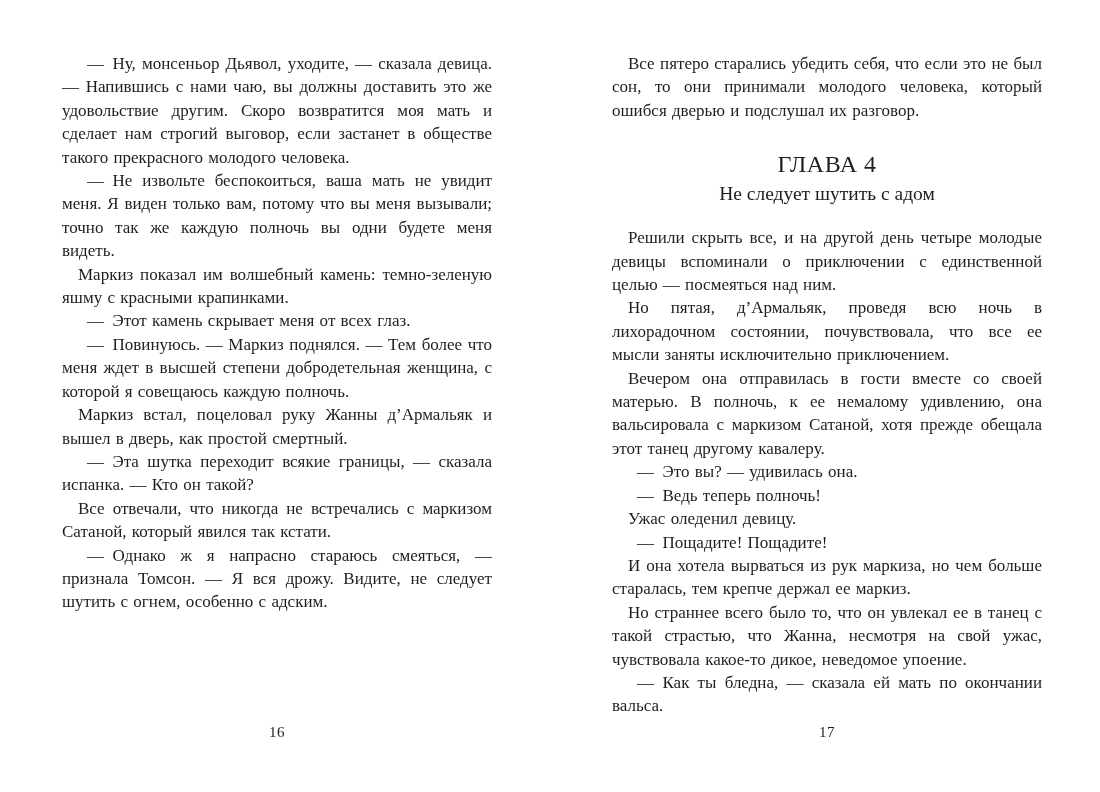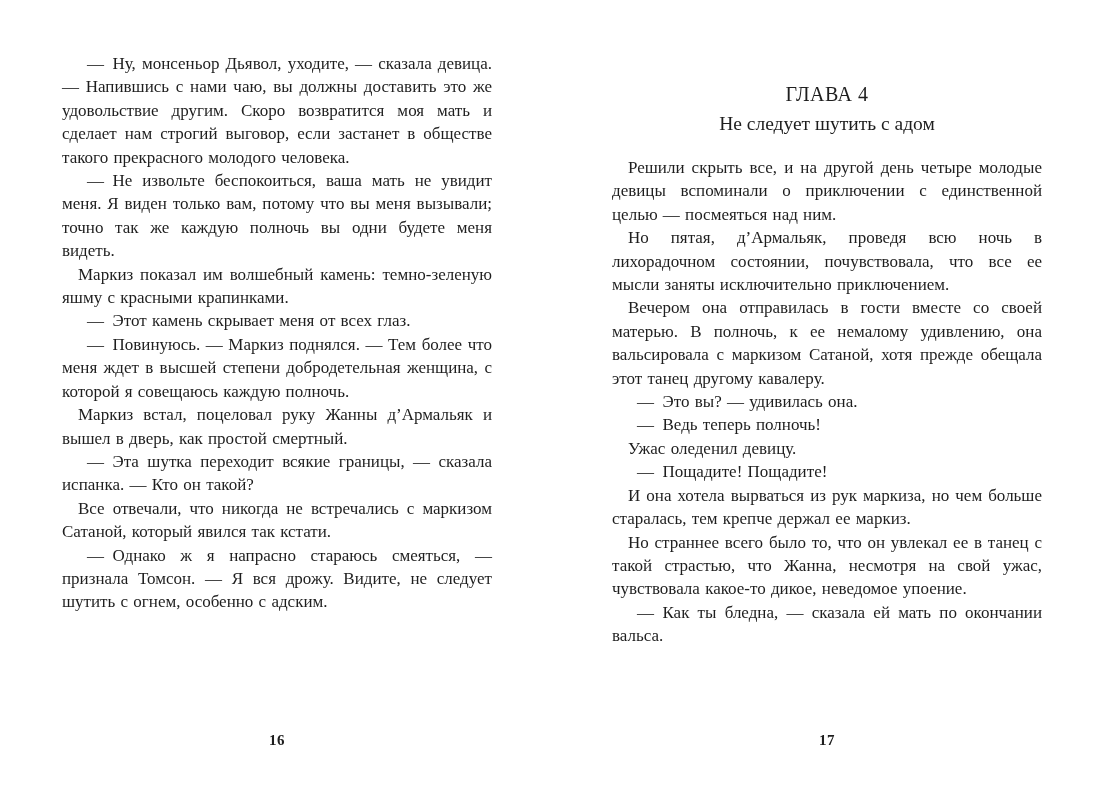--- a/index.html
+++ b/index.html
@@ -39,38 +39,37 @@
   }
   .para.dialog{
     text-indent:25px;
   }
   .chapter{
     text-align:center;
     margin-top:27px;
     margin-bottom:17px;
   }
   .chapter-title{
-    font-size:20px;
+    font-size:24px;
     letter-spacing:0.5px;
     line-height:30px;
   }
   .chapter-subtitle{
     font-size:19.5px;
     line-height:30px;
   }
   .page-num{
     position:absolute;
     top:672px;
     left:0;
     width:100%;
     text-align:center;
     font-size:15px;
-    font-weight:700;
+    font-weight:400;
     letter-spacing:0.5px;
-    margin-top:8px;
   }
 </style>
 </head>
 <body>
 
 <div class="spread">
 
   <div class="page left">
     <div class="text-col" id="left-col">
         <p class="para dialog">— Ну, монсеньор Дьявол, уходите, — сказала девица. — Напившись с нами чаю, вы должны доставить это же удовольствие другим. Скоро возвратится моя мать и сделает нам строгий выговор, если застанет в обществе такого прекрасного молодого человека.</p>
@@ -80,20 +79,23 @@
         <p class="para dialog">— Повинуюсь. — Маркиз поднялся. — Тем более что меня ждет в высшей степени добродетельная женщина, с которой я совещаюсь каждую полночь.</p>
         <p class="para">Маркиз встал, поцеловал руку Жанны д’Армальяк и вышел в дверь, как простой смертный.</p>
         <p class="para dialog">— Эта шутка переходит всякие границы, — сказала испанка. — Кто он такой?</p>
         <p class="para">Все отвечали, что никогда не встречались с маркизом Сатаной, который явился так кстати.</p>
         <p class="para dialog">— Однако ж я напрасно стараюсь смеяться, — признала Томсон. — Я вся дрожу. Видите, не следует шутить с огнем, особенно с адским.</p>
       </div>
     <div class="page-num">16</div>
   </div>
 
   <div class="page right">
+    <div class="text-col" id="right-col-top">
+        <p class="para">Все пятеро старались убедить себя, что если это не был сон, то они принимали молодого человека, который ошибся дверью и подслушал их разговор.</p>
+      </div>
     <div class="chapter">
       <div class="chapter-title">ГЛАВА 4</div>
       <div class="chapter-subtitle">Не следует шутить с адом</div>
     </div>
     <div class="text-col" id="right-col-bottom">
         <p class="para">Решили скрыть все, и на другой день четыре молодые девицы вспоминали о приключении с единственной целью — посмеяться над ним.</p>
         <p class="para">Но пятая, д’Армальяк, проведя всю ночь в лихорадочном состоянии, почувствовала, что все ее мысли заняты исключительно приключением.</p>
         <p class="para">Вечером она отправилась в гости вместе со своей матерью. В полночь, к ее немалому удивлению, она вальсировала с маркизом Сатаной, хотя прежде обещала этот танец другому кавалеру.</p>
         <p class="para dialog">— Это вы? — удивилась она.</p>
         <p class="para dialog">— Ведь теперь полночь!</p>

